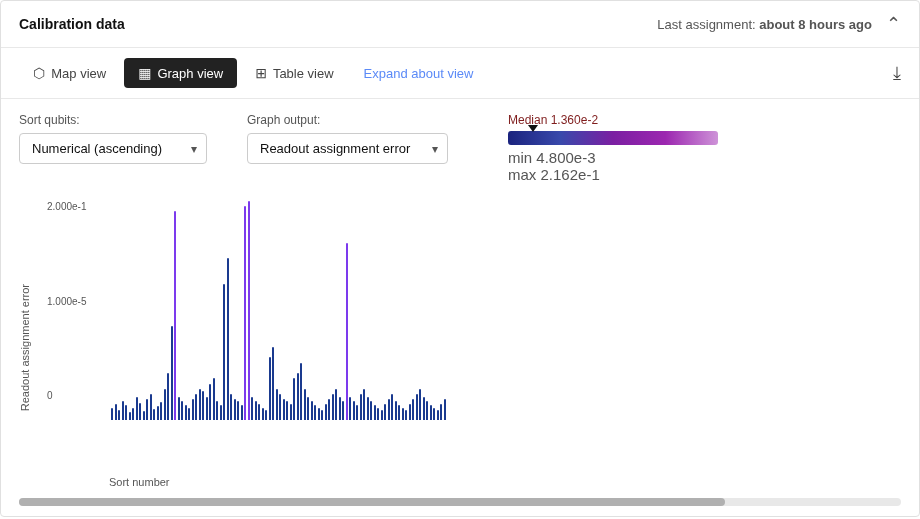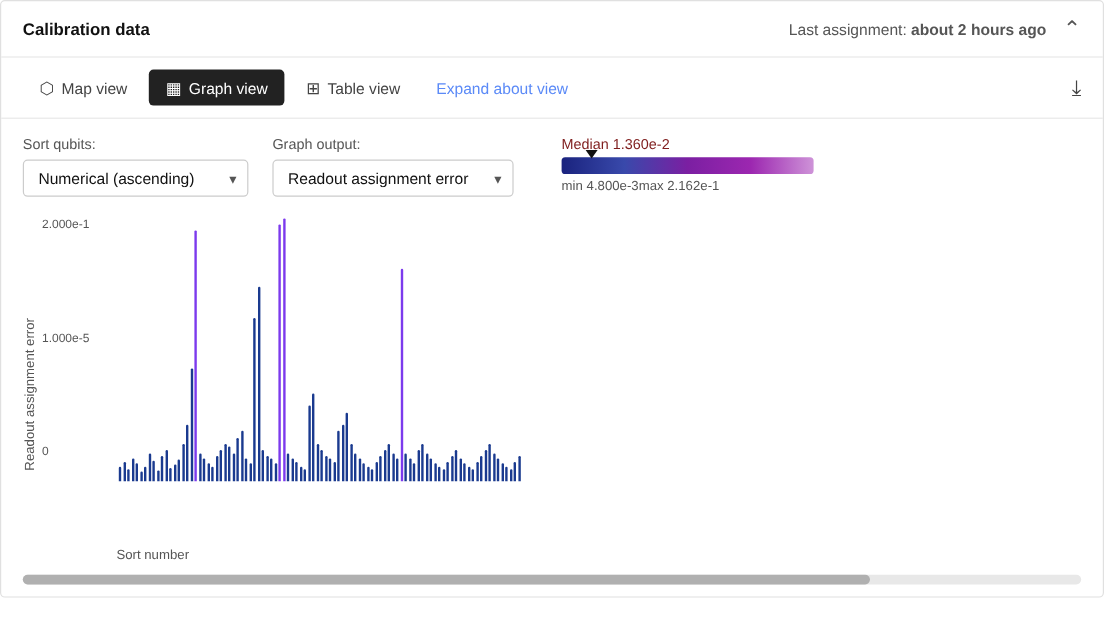--- a/index.html
+++ b/index.html
@@ -99,21 +99,21 @@
       cursor: pointer;
       font-size: 18px;
       color: #444;
     }
 
     
     .controls-row {
       display: flex;
       align-items: flex-start;
       padding: 14px 18px 8px;
-      gap: 20px;
+      gap: 40px;
     }
 
     .control-group {
       display: flex;
       flex-direction: column;
       gap: 6px;
     }
 
     .control-label {
       font-size: 12px;
@@ -180,23 +180,25 @@
       left: 20px;
       width: 0;
       height: 0;
       border-left: 5px solid transparent;
       border-right: 5px solid transparent;
       border-top: 7px solid #111;
     }
 
     .scale-range {
       display: flex;
-      font-size: 11px;
+      justify-content: space-between;
+      font-size: 15px;
       color: #555;
       width: 210px;
+      flex-direction: column;
     }
 
     
     .chart-area {
       padding: 10px 18px 0px 18px;
       position: relative;
     }
 
     .chart-container {
       display: flex;
@@ -209,20 +211,21 @@
       font-size: 11px;
       color: #555;
       white-space: nowrap;
       margin-right: 4px;
       align-self: center;
     }
 
     .chart-inner {
       flex: 1;
       position: relative;
+      margin-left: 12px;
     }
 
     .y-axis-ticks {
       position: absolute;
       left: 0;
       top: 0;
       height: 220px;
       display: flex;
       flex-direction: column;
       justify-content: space-between;
@@ -302,21 +305,21 @@
 </head>
 <body>
 
 <div class="panel">
 
   <div class="panel-header">
     <span class="panel-title">Calibration data</span>
     <div class="header-right">
       <span>
         <span>Last assignment:</span>
-        <strong>about 2 hours ago</strong>
+        <strong>about 8 hours ago</strong>
       </span>
       <button class="collapse-btn">⌃</button>
     </div>
   </div>
 
   <div class="view-tabs">
     <button class="tab-btn">
       <span class="tab-icon">⬡</span>
       <span>Map view</span>
     </button>

